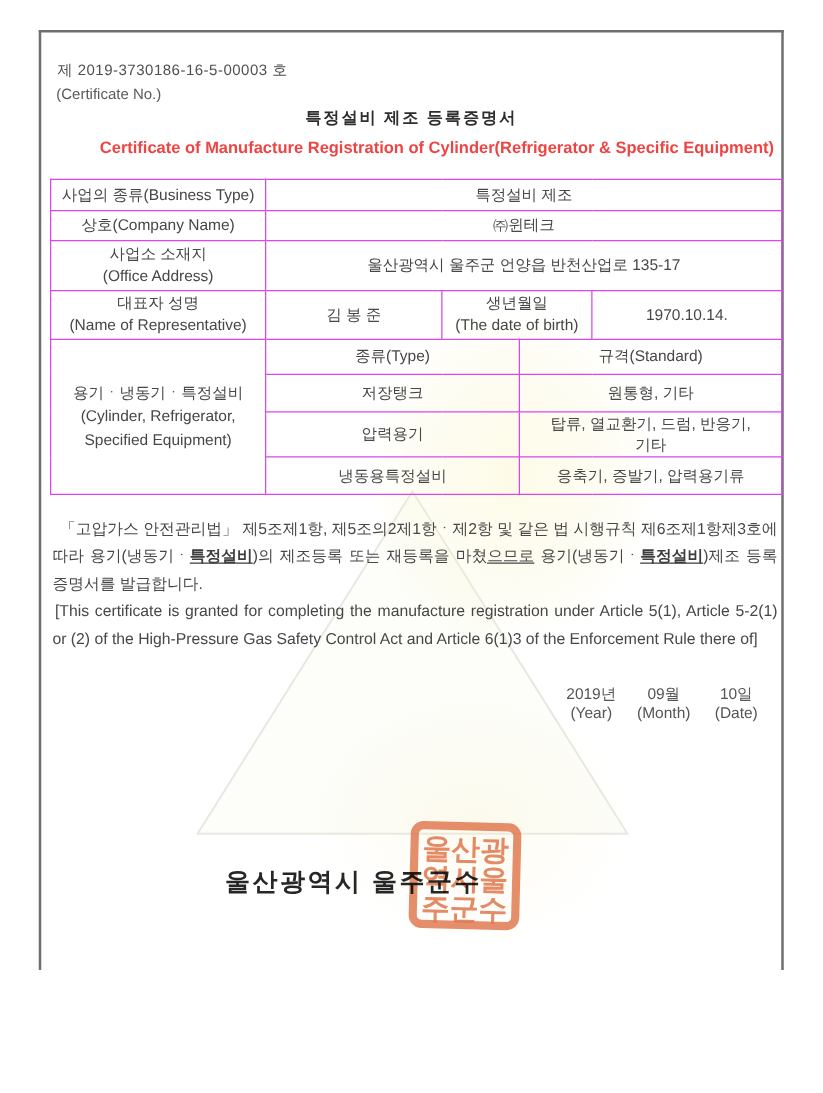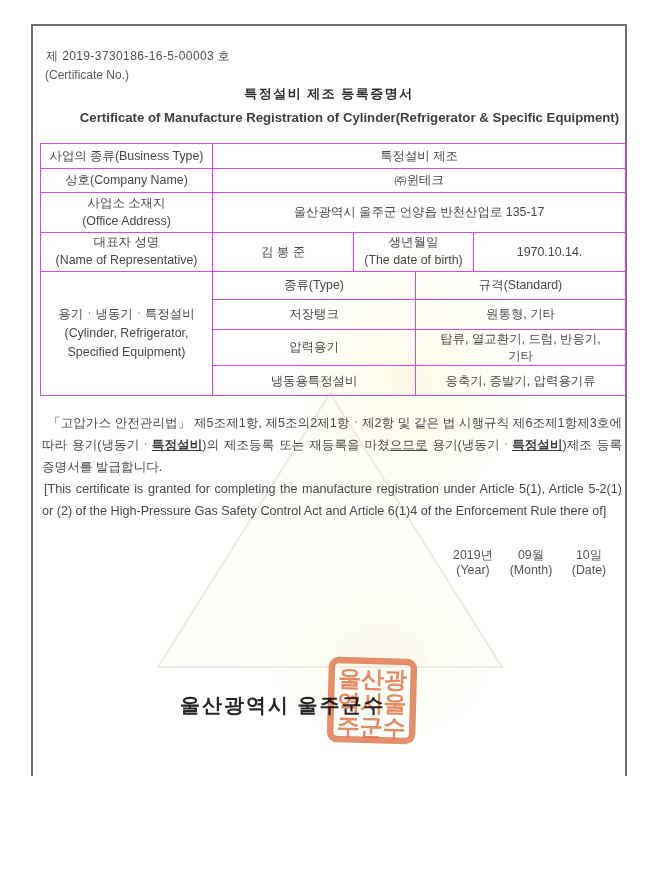--- a/index.html
+++ b/index.html
@@ -17,21 +17,21 @@
   .tint-yellow2 { position:absolute; left:250px; top:560px; width:260px; height:200px; z-index:0;
       background:radial-gradient(ellipse at center, rgba(248,240,200,0.25) 0%, rgba(248,240,200,0) 70%); }
 
   .content { position:absolute; inset:0; z-index:1; }
 
   .cert-no   { position:absolute; left:46px; top:48px;  font-size:12px; color:#4f4f4f; letter-spacing:0.4px; }
   .cert-no-en{ position:absolute; left:45px; top:68px;  font-size:12px; color:#5a5a5a; }
   .title-ko  { position:absolute; left:0; top:85px; width:658px; text-align:center;
                font-size:13px; font-weight:bold; color:#2e2e2e; letter-spacing:1.5px; }
   .title-en  { position:absolute; left:0; top:110px; width:658px; text-align:center;
-               font-size:13.2px; font-weight:bold; color:#404040;padding-left:41px; }
+               font-size:13.2px; font-weight:bold; color:#ef4444;padding-left:41px; }
 
   table.cert { position:absolute; left:40px; top:143px; width:585px; border-collapse:collapse; table-layout:fixed; }
   table.cert td { border:1px solid #d946ef; text-align:center; vertical-align:middle;
                   font-size:12.4px; color:#474747; padding:1px 4px; line-height:1.35; }
   tr.h25 { height:25px; } tr.h24 { height:24px; } tr.h40 { height:40px; } tr.h35 { height:35px;margin-top:16px; }
   tr.h28 { height:28px; } tr.h30 { height:30px; } tr.h32 { height:32px;margin-left:12px; }
   .two-line div { line-height:1.45; }
   .group-cell div { line-height:1.55; }
 
   .para { position:absolute; left:42px; top:412px; width:580px; font-size:12.6px; color:#474747;
@@ -125,21 +125,21 @@
       </tr>
       <tr class="h30">
         <td colspan="2">냉동용특정설비</td>
         <td colspan="2">응축기, 증발기, 압력용기류</td>
       </tr>
     </tbody>
       </table>
 
     <div class="para">
       <div class="para-ko"><span>「고압가스 안전관리법」 제5조제1항, 제5조의2제1항ㆍ제2항 및 같은 법 시행규칙 제6조제1항제3호에 따라 용기(냉동기ㆍ</span><span class="bu">특정설비</span><span>)의 제조등록 또는 재등록을 마쳤</span><span class="u">으므로</span><span> 용기(냉동기ㆍ</span><span class="bu">특정설비</span><span>)제조 등록증명서를 발급합니다.</span></div>
-      <div class="para-en">[This certificate is granted for completing the manufacture registration under Article 5(1), Article 5-2(1) or (2) of the High-Pressure Gas Safety Control Act and Article 6(1)4 of the Enforcement Rule there of]</div>
+      <div class="para-en">[This certificate is granted for completing the manufacture registration under Article 5(1), Article 5-2(1) or (2) of the High-Pressure Gas Safety Control Act and Article 6(1)3 of the Enforcement Rule there of]</div>
     </div>
 
     <div class="date-block">
       <div class="date-col">
         <div>2019년</div>
         <div>(Year)</div>
       </div>
       <div class="date-col">
         <div>09월</div>
         <div>(Month)</div>

